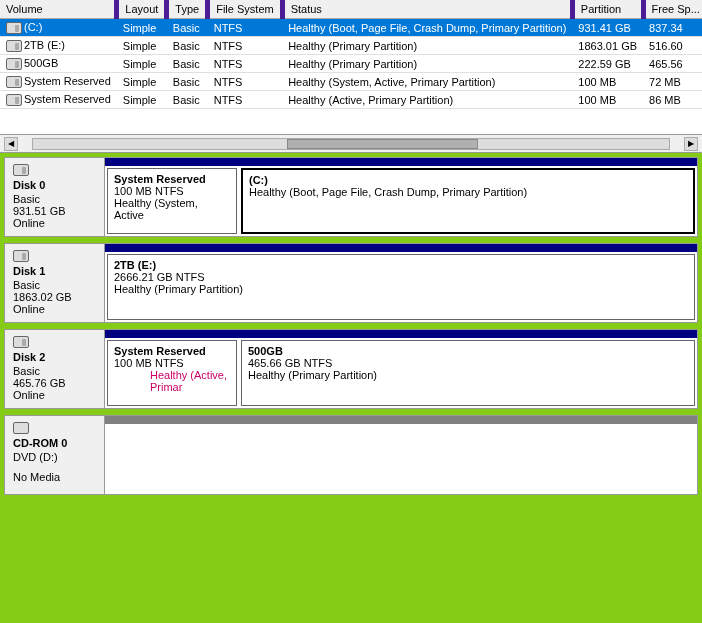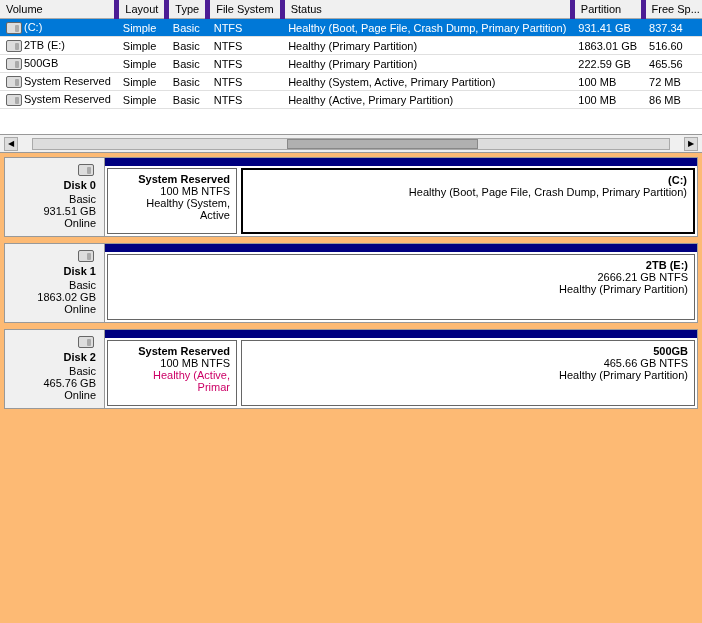--- a/index.html
+++ b/index.html
@@ -99,25 +99,24 @@
       display: flex;
       align-items: center;
       justify-content: center;
       font-size: 8px;
       cursor: pointer;
       flex-shrink: 0;
     }
 
     
     .bottom-section {
-      background: #fdba74;
+      background: #84cc16;
       height: 470px;
       overflow-y: auto;
       padding: 4px;
-      text-align: right;
     }
 
     .disk-row {
       display: flex;
       margin-bottom: 6px;
       border: 1px solid #999;
       background: white;
       min-height: 80px;
     }
 
@@ -182,21 +181,20 @@
     .partition-name {
       font-weight: bold;
       position: relative;
       z-index: 1;
     }
 
     .partition-info {
       position: relative;
       z-index: 1;
       color: #000;
-      margin-left: 36px;
     }
 
     .partition-status {
       position: relative;
       z-index: 1;
     }
 
     .partition.small {
       width: 130px;
       min-width: 130px;
@@ -364,13 +362,19 @@
             <div class="partition-status" style="color: rgb(204, 0, 102); padding-left: 36px;">Healthy (Active, Primar</div>
           </div>
           <div class="partition large">
             <div class="partition-name">500GB</div>
             <div class="partition-info">465.66 GB NTFS</div>
             <div class="partition-status">Healthy (Primary Partition)</div>
           </div>
         </div>
       </div>
     </div>
+    <div class="disk-row" style="min-height: 80px;">
+      <div class="disk-label"><div class="cdrom-icon" style="display: inline-block; margin-bottom: 3px;"></div><div class="disk-name">CD-ROM 0</div><div>DVD (D:)</div><div style="margin-top: 8px;">No Media</div></div>
+      <div class="disk-content">
+        <div class="disk-header-bar" style="background: rgb(128, 128, 128);"></div>
+      </div>
+    </div>
   </div>
 
 </body></html>

